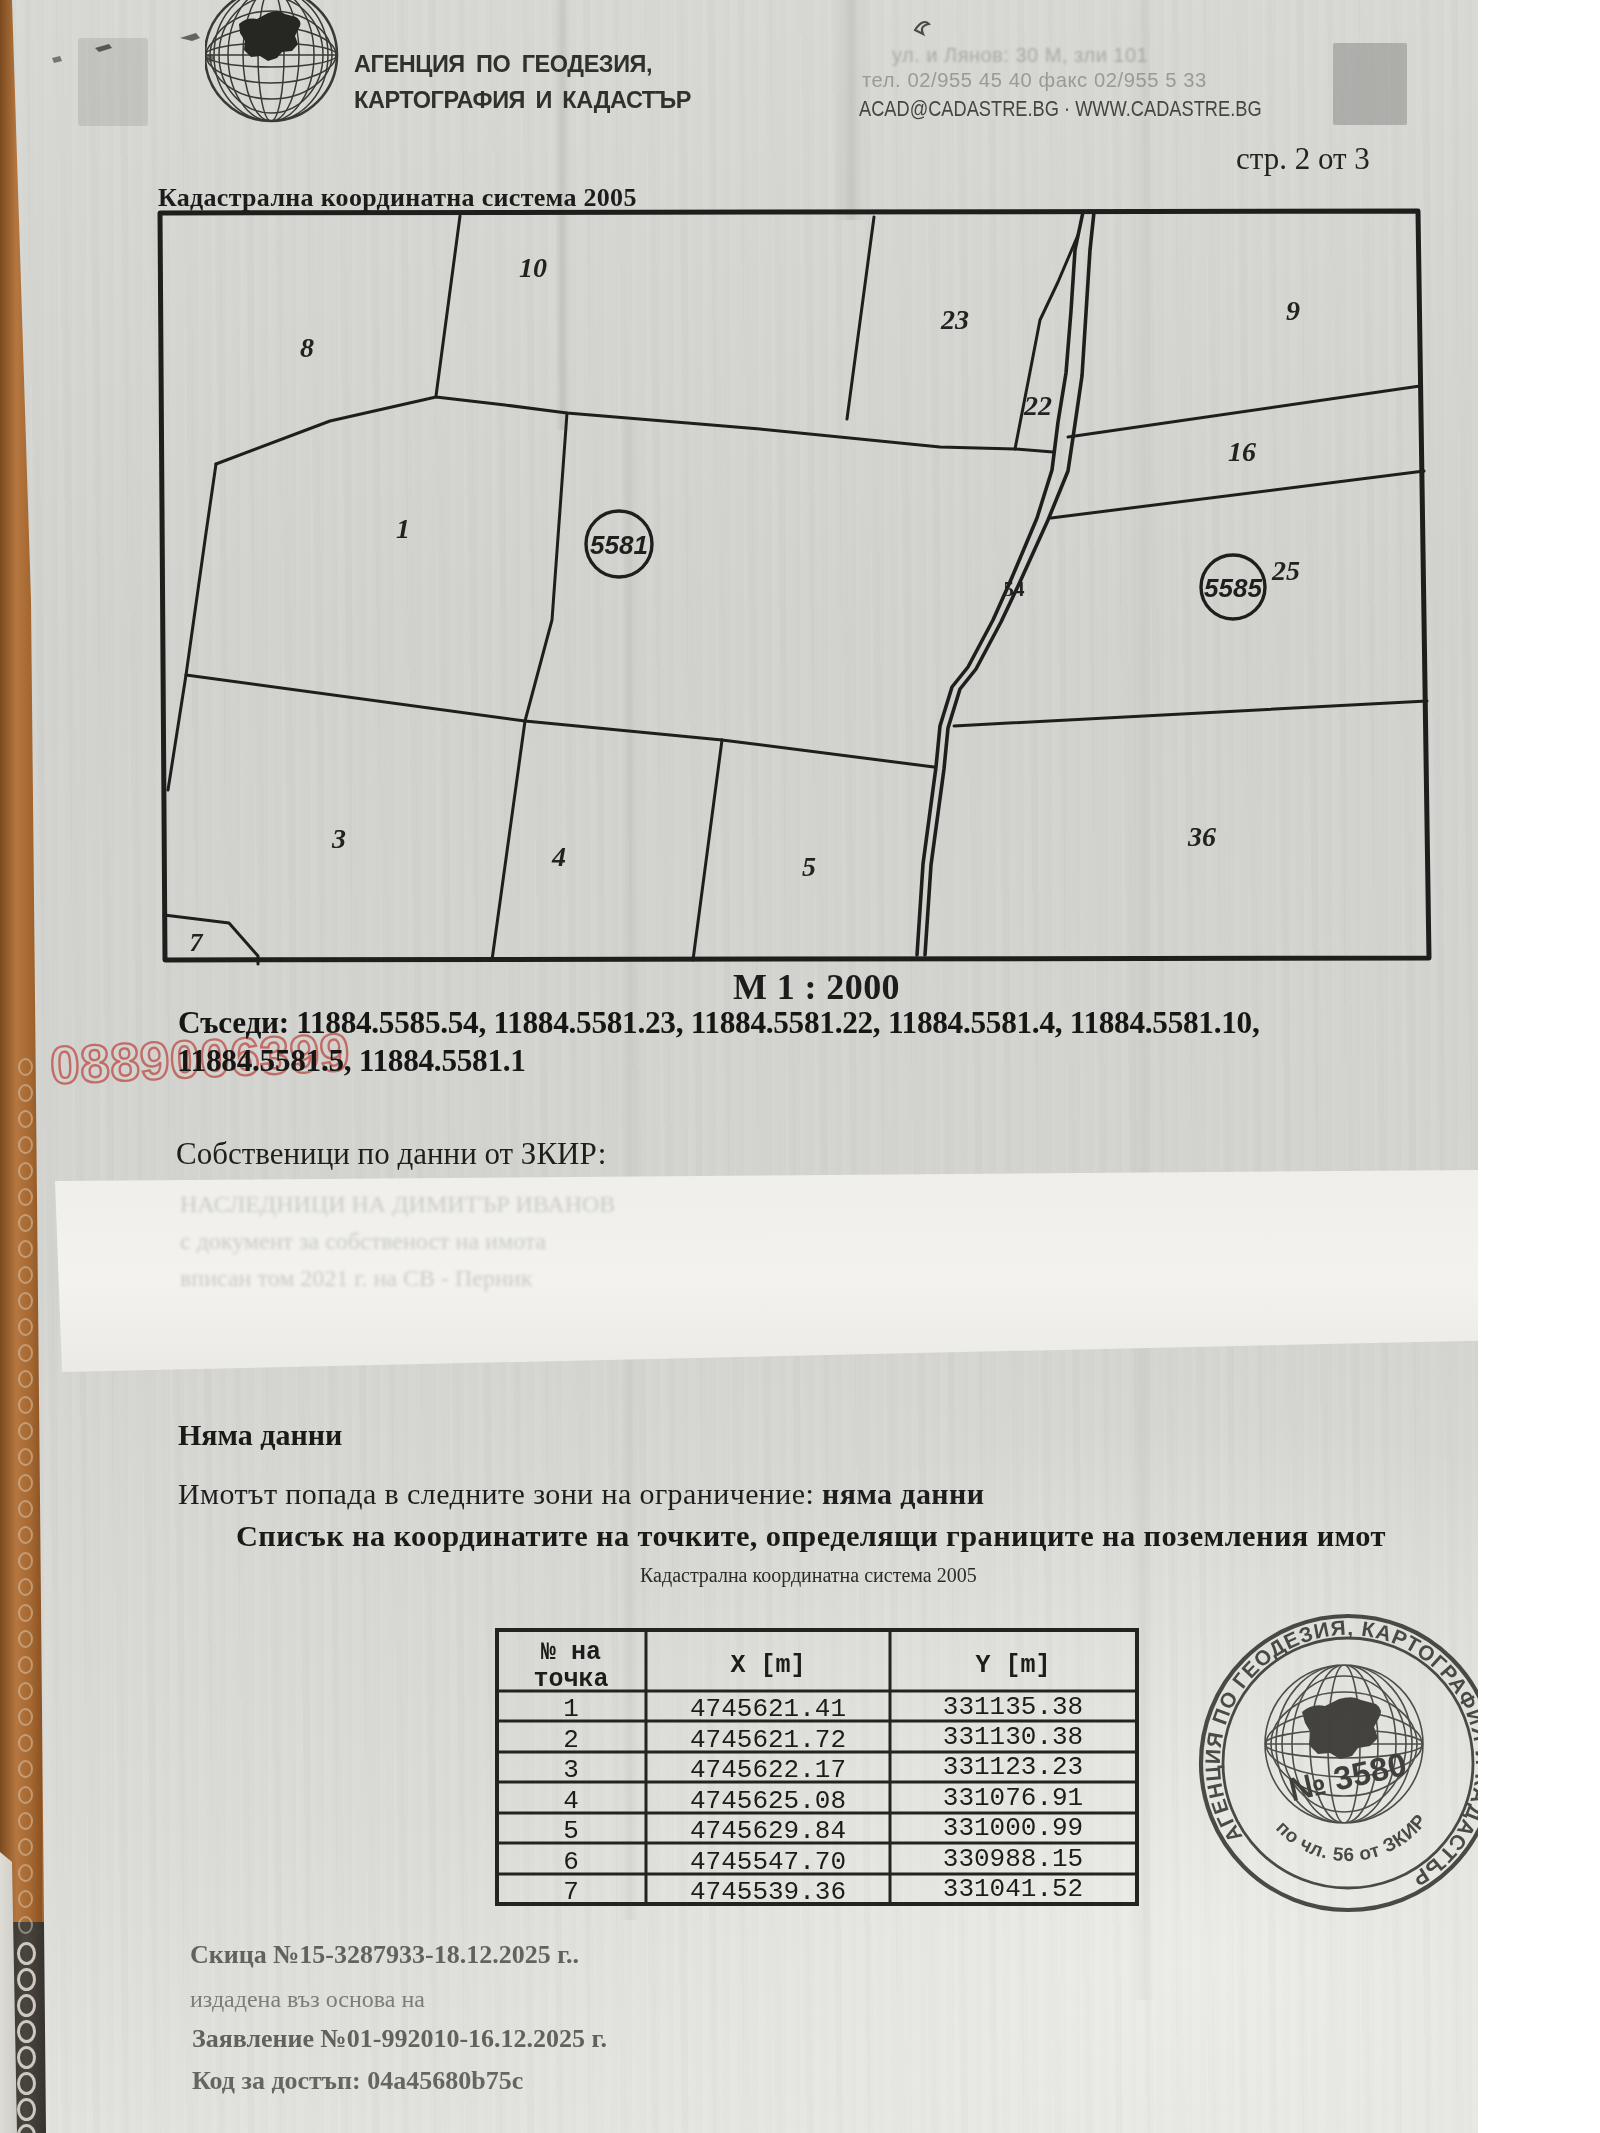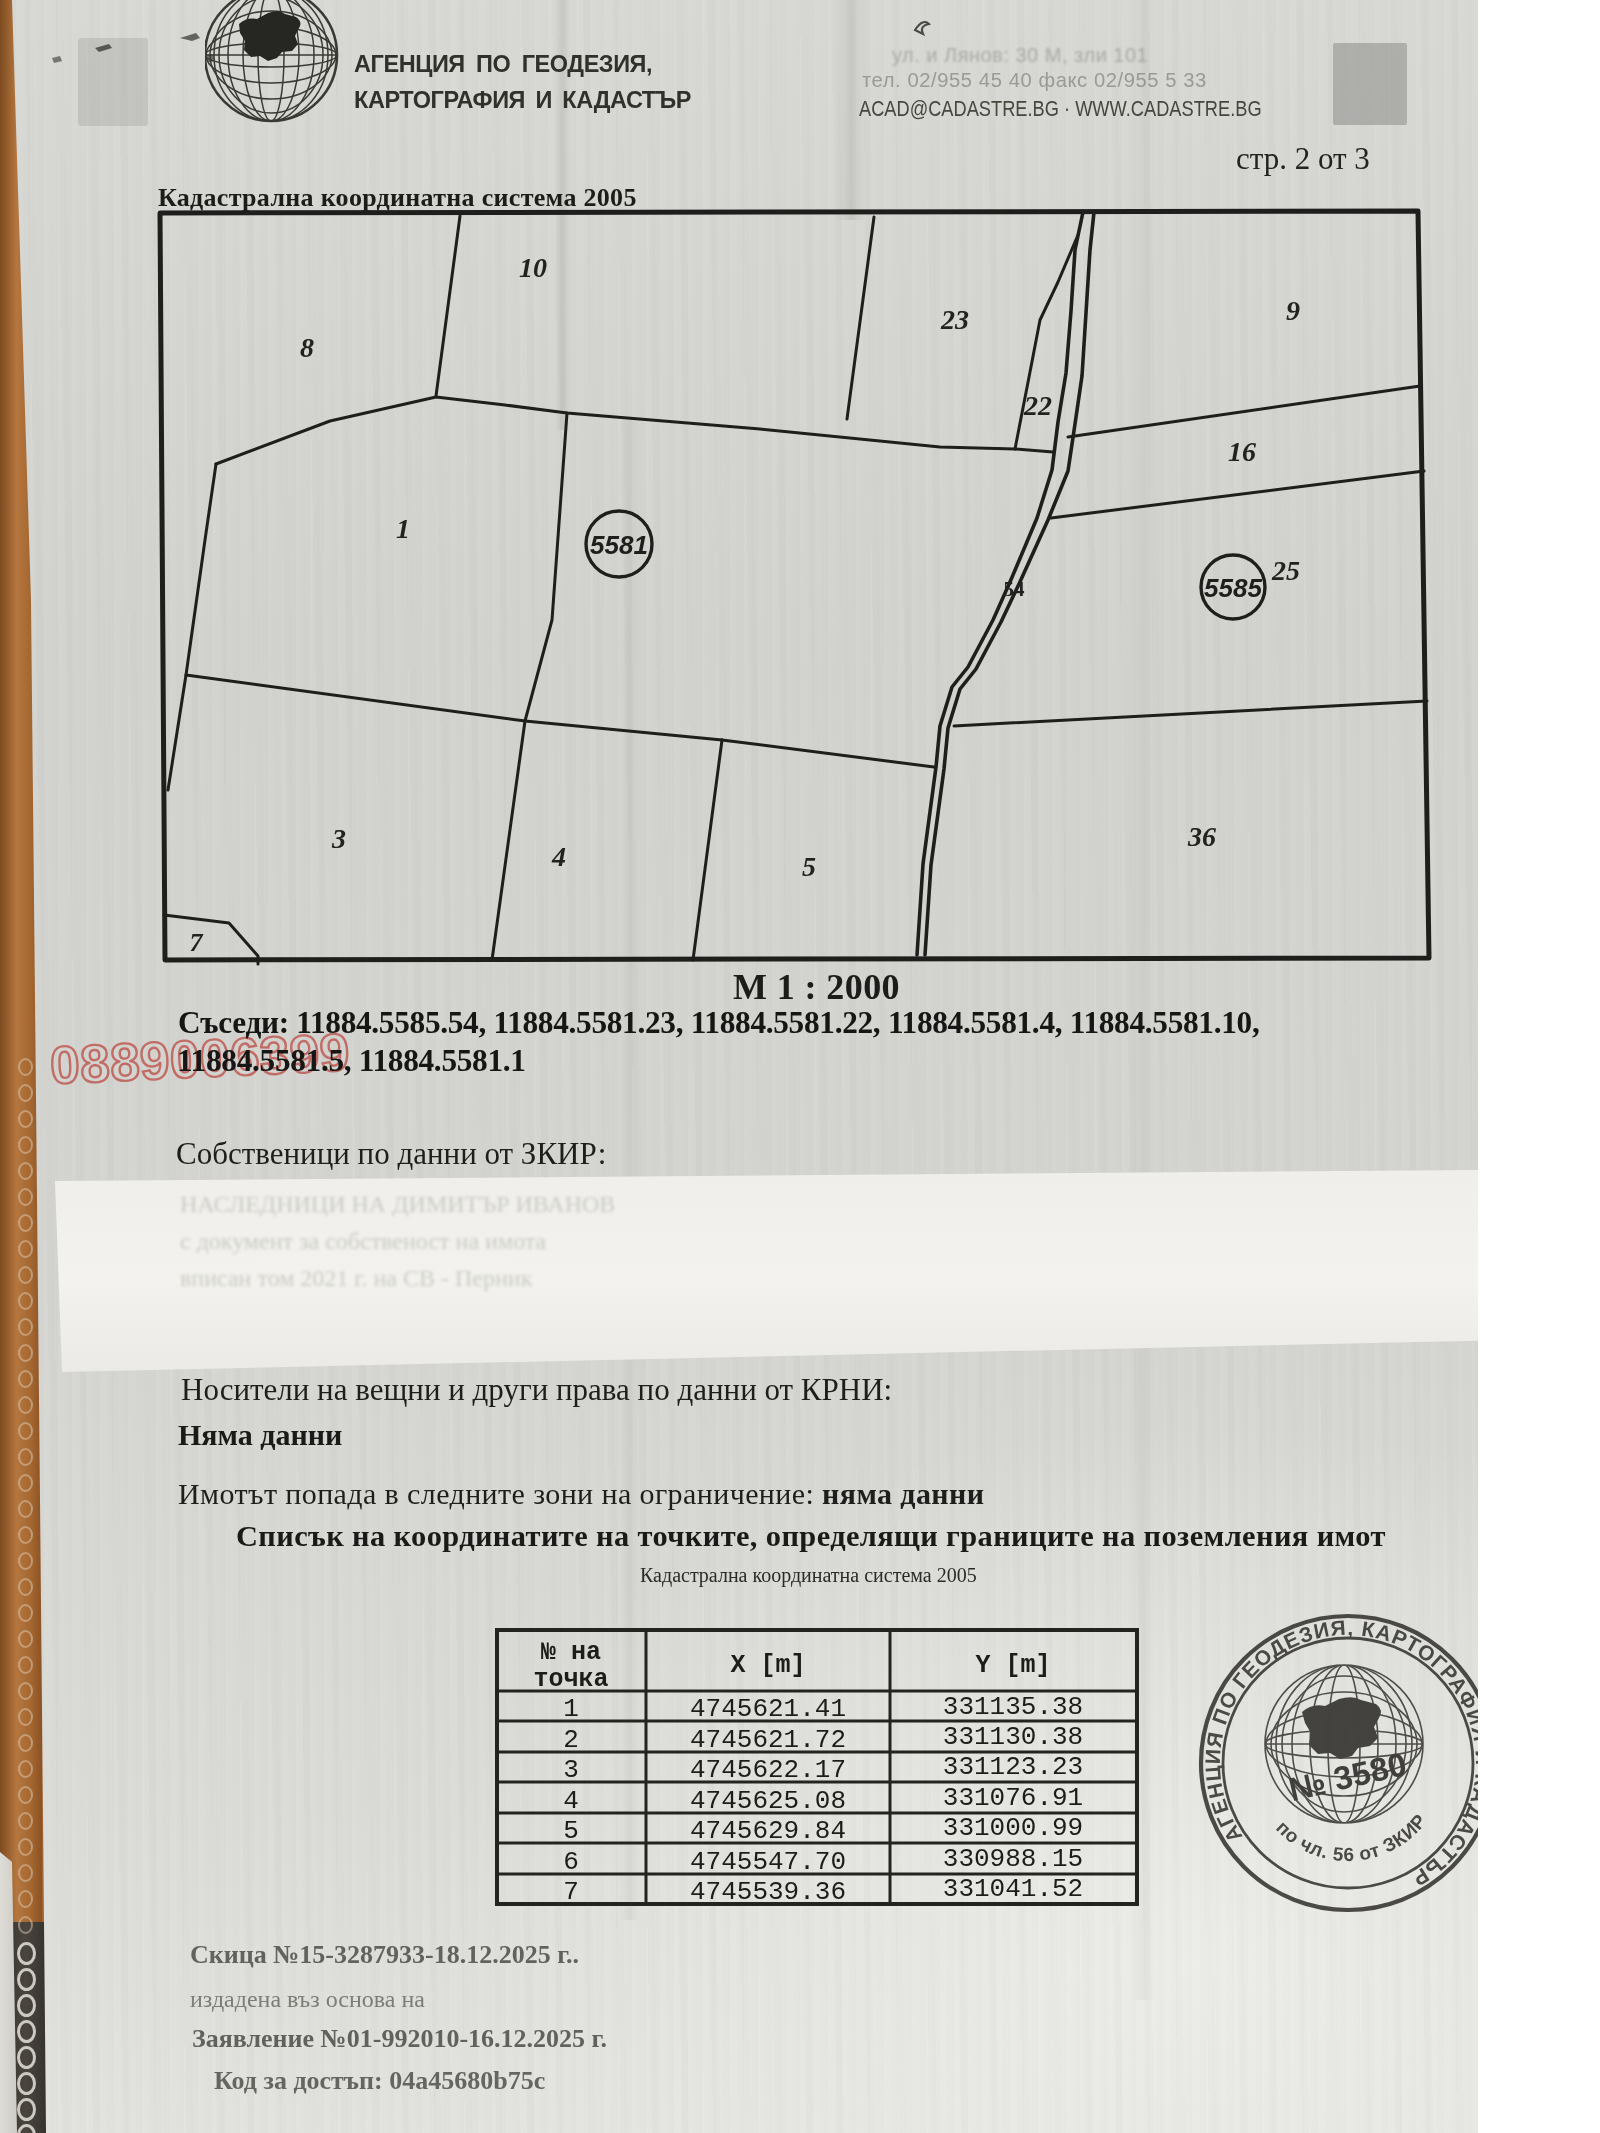--- a/index.html
+++ b/index.html
@@ -207,21 +207,20 @@
 <div class="abs ser" style="left:178px;top:1005px;font-size:31.3px;font-weight:bold;color:#161614;letter-spacing:-0.3px;">Съседи: 11884.5585.54, 11884.5581.23, 11884.5581.22, 11884.5581.4, 11884.5581.10,</div>
 
 <div class="abs ser" style="left:177px;top:1043px;font-size:31.3px;font-weight:bold;color:#161614;letter-spacing:-0.3px;">11884.5581.5, 11884.5581.1</div>
 
 <div class="abs ser" style="left:176px;top:1136px;font-size:31px;color:#1e1e1c;">Собственици по данни от ЗКИР:</div>
 
 <div class="abs" style="left:0;top:1160px;width:1600px;height:220px;clip-path:polygon(55px 21px,1600px 9px,1600px 178px,62px 212px);background:linear-gradient(180deg,#efeeeb,#f3f2ee 55%,#eae9e5);filter:drop-shadow(0 3px 3px rgba(90,90,85,0.45));"></div>
 
 <div class="abs" style="left:180px;top:1186px;font-family:'Liberation Serif',serif;font-size:24px;color:rgba(112,120,104,0.30);filter:blur(1.4px);line-height:37px;">НАСЛЕДНИЦИ НА ДИМИТЪР ИВАНОВ<br>с документ за собственост на имота<br>вписан том 2021 г. на СВ - Перник</div>
 
-<div class="abs ser" style="left:181px;top:1372px;font-size:31px;color:#1e1e1c;">Носители на вещни и други права по данни от КРНИ:</div>
 
 <div class="abs ser" style="left:178px;top:1418px;font-size:30px;font-weight:bold;color:#1a1a18;">Няма данни</div>
 
 <div class="abs ser" style="left:178px;top:1477px;font-size:30px;color:#1e1e1c;letter-spacing:0.4px;">Имотът попада в следните зони на ограничение: <b>няма данни</b></div>
 
 <div class="abs ser" style="left:236px;top:1519px;font-size:30.4px;font-weight:bold;color:#1a1a18;letter-spacing:0.4px;">Списък на координатите на точките, определящи границите на поземления имот</div>
 
 <div class="abs ser" style="left:640px;top:1564px;font-size:20px;color:#2a2a28;">Кадастрална координатна система 2005</div>
 
 <svg class="abs" style="left:480px;top:1600px" width="680" height="330" viewBox="480 1600 680 330">
@@ -312,15 +311,15 @@
 
  <text x="1348" y="1788" font-family="Liberation Sans,sans-serif" font-size="33px" font-weight="bold" fill="#2a2927" text-anchor="middle" transform="rotate(-13 1348 1778)">№ 3580</text>
 </svg>
 
 <div class="abs ser" style="left:190px;top:1940px;font-size:26px;font-weight:bold;color:rgba(66,66,62,0.8);filter:blur(0.5px);">Скица №15-3287933-18.12.2025 г..</div>
 
 <div class="abs ser" style="left:190px;top:1986px;font-size:24px;color:rgba(98,98,92,0.78);filter:blur(0.6px);">издадена въз основа на</div>
 
 <div class="abs ser" style="left:192px;top:2024px;font-size:26px;font-weight:bold;color:rgba(70,70,65,0.82);filter:blur(0.5px);">Заявление №01-992010-16.12.2025 г.</div>
 
-<div class="abs ser" style="left:192px;top:2066px;font-size:26px;font-weight:bold;color:rgba(74,74,69,0.82);filter:blur(0.5px);margin-left:22px;">Код за достъп: 04а45680b75с</div>
+<div class="abs ser" style="left:192px;top:2066px;font-size:26px;font-weight:bold;color:rgba(74,74,69,0.82);filter:blur(0.5px);">Код за достъп: 04а45680b75с</div>
 
 </div>
 
 </body></html>

